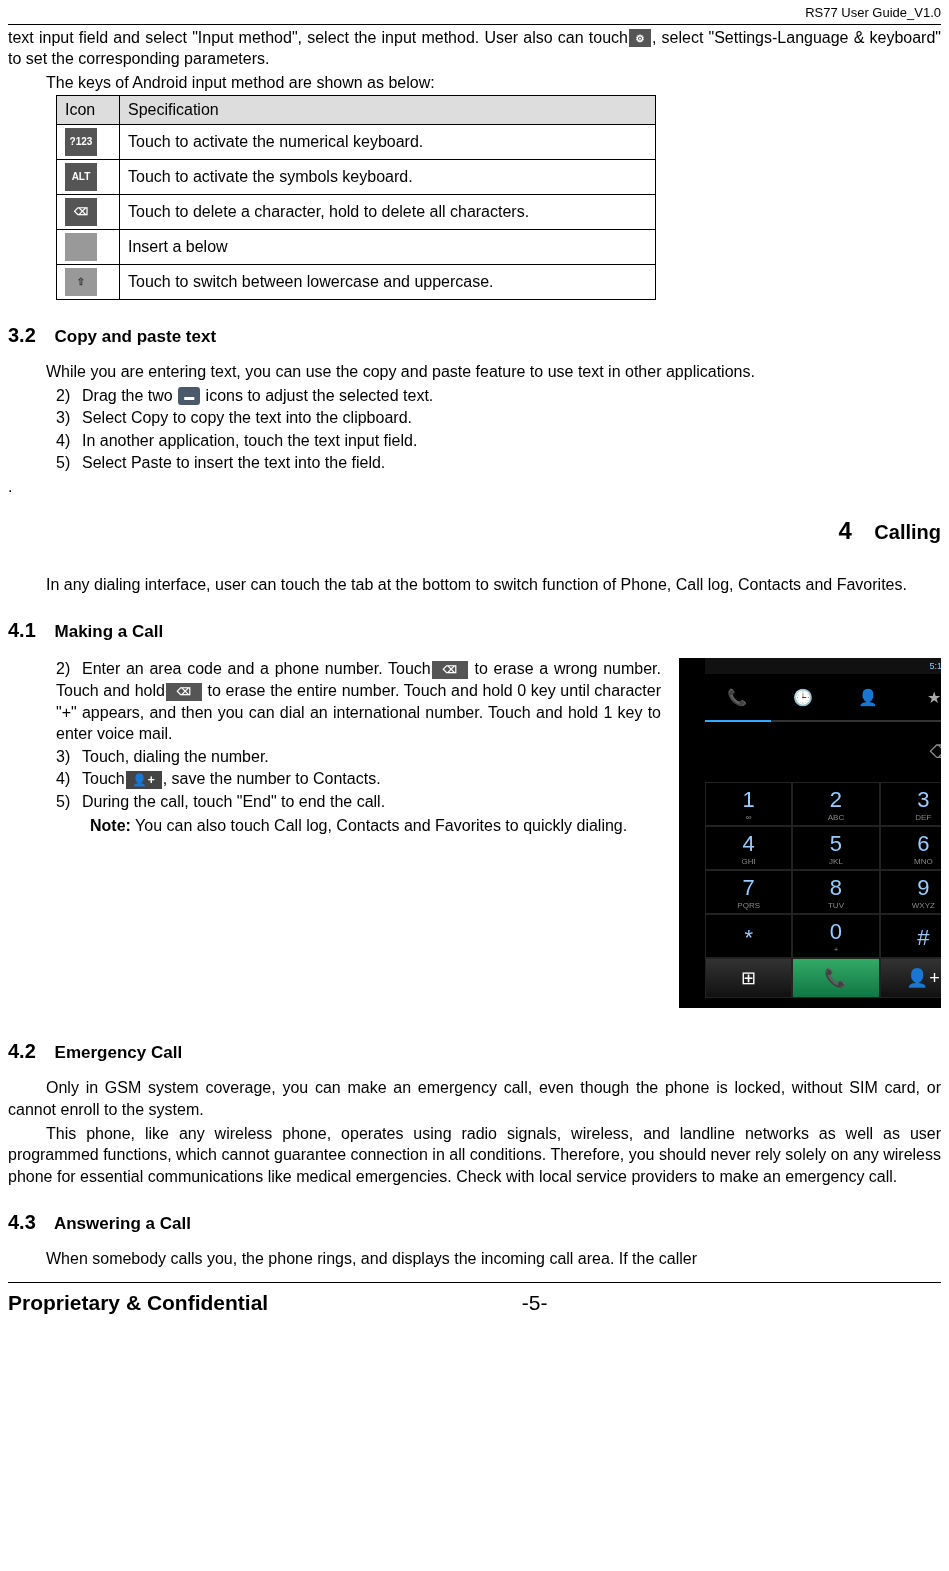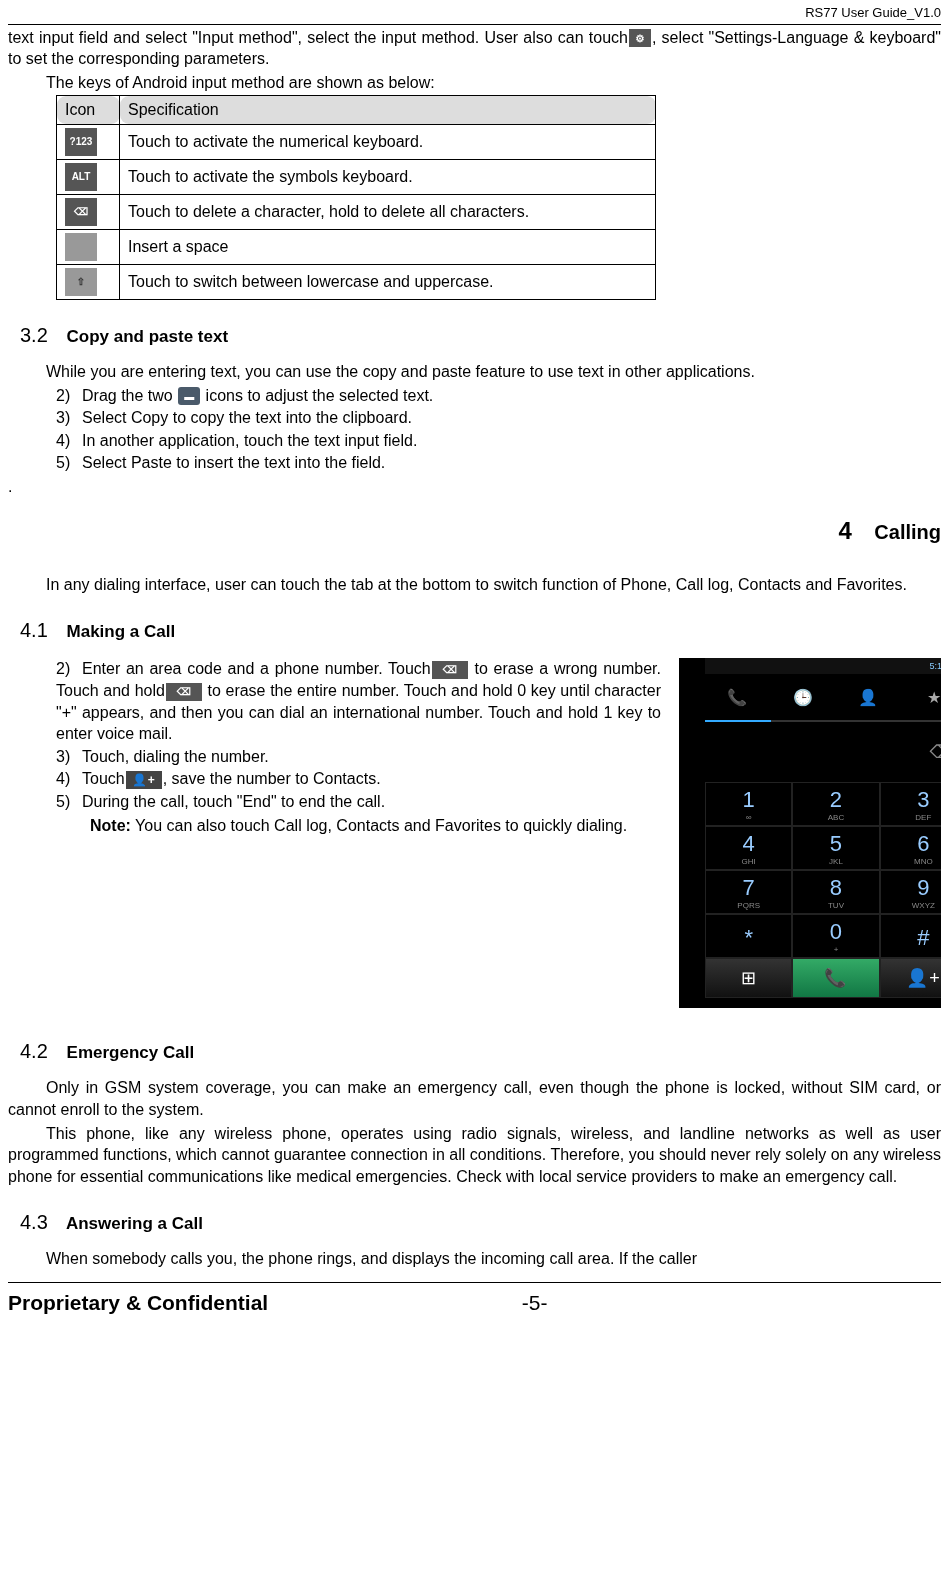--- a/index.html
+++ b/index.html
@@ -27,21 +27,21 @@
     }
     .footer-left { font-weight: bold; }
     .footer-center { text-align: center; flex: 1; margin-left: -140px;}
     .para { margin: 2px 0; text-align: justify; }
     .indent { text-indent: 38px; }
     .section-heading {
       font-weight: bold;
       font-size: 17px;
       margin: 22px 0 12px 0;
     }
-    .section-num { font-size: 20px; font-weight: normal; margin-right: 14px; margin-left: 12px; }
+    .section-num { font-size: 20px; font-weight: bold; margin-right: 14px; }
     .chapter {
       text-align: right;
       margin: 18px 0 26px 0;
     }
     .chapter-num { font-size: 24px; font-weight: bold; margin-right: 18px;}
     .chapter-title { font-size: 20px; font-weight: bold; }
     .ol-list { margin: 2px 0 2px 48px; padding: 0; }
     .ol-list .item { margin: 1px 0; }
     .ol-marker { display: inline-block; width: 26px; }
     table.icontable {
@@ -52,21 +52,20 @@
     table.icontable th, table.icontable td {
       border: 1px solid #000;
       padding: 3px 8px;
       font-size: 16px;
       vertical-align: middle;
     }
     table.icontable th {
       background: #ddd;
       text-align: left;
       font-weight: normal;
-      border-radius: 9px;
     }
     .iconcell { width: 46px; text-align: left; padding: 1px 4px;}
     .icon-box {
       display: inline-flex;
       align-items: center;
       justify-content: center;
       width: 32px;
       height: 28px;
       background: #555;
       color: #fff;
@@ -154,21 +153,21 @@
   <tr>
     <td class="iconcell"><span class="icon-box">ALT</span></td>
     <td>Touch to activate the symbols keyboard.</td>
   </tr>
   <tr>
     <td class="iconcell"><span class="icon-box">⌫</span></td>
     <td>Touch to delete a character, hold to delete all characters.</td>
   </tr>
   <tr>
     <td class="iconcell"><span class="icon-box light"> </span></td>
-    <td>Insert a space</td>
+    <td>Insert a below</td>
   </tr>
   <tr>
     <td class="iconcell"><span class="icon-box light">⇧</span></td>
     <td>Touch to switch between lowercase and uppercase.</td>
   </tr>
 </tbody>
   </table>
 
 <div class="section-heading">
   <span class="section-num">3.2</span>

